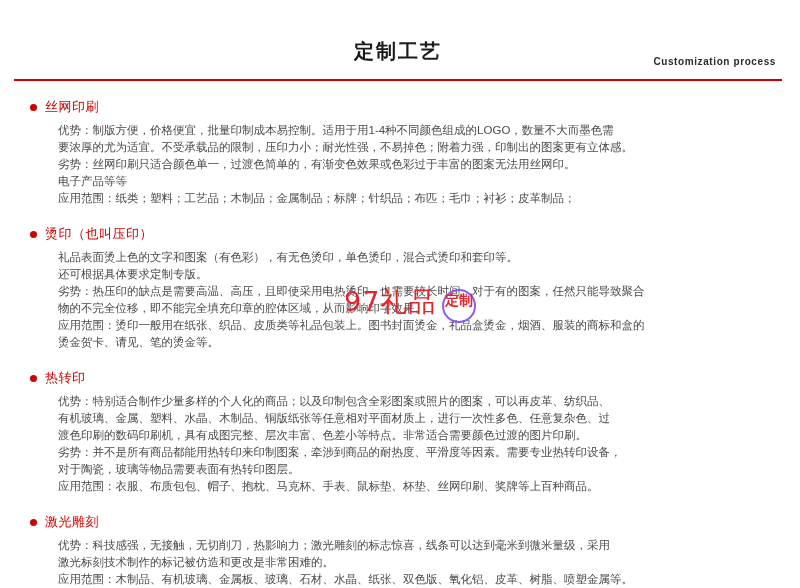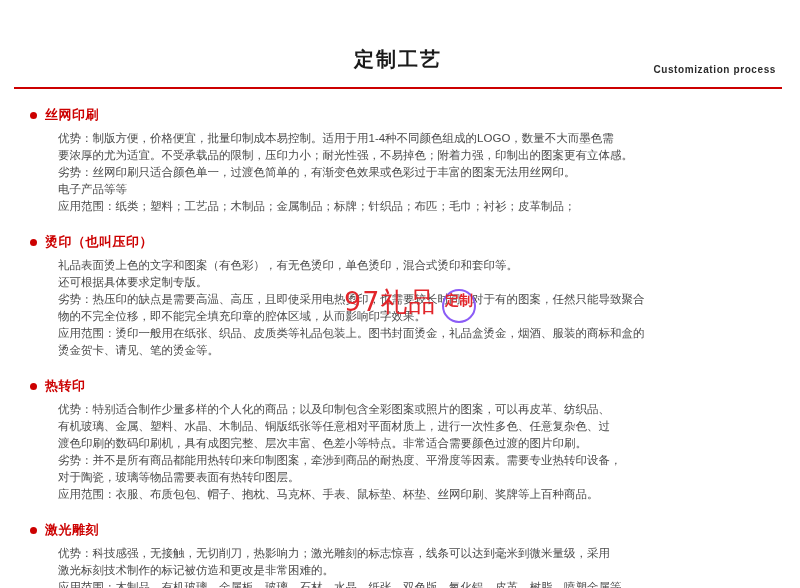--- a/index.html
+++ b/index.html
@@ -13,21 +13,21 @@
     font-family: "Liberation Sans", sans-serif;
     color: #3a3a3a;
     overflow: hidden;
     position: relative;
   }
   .page {
     position: relative;
     width: 796px;
     height: 588px;
     box-sizing: border-box;
-    padding: 16px 14px;
+    padding: 8px 14px;
   }
   
   .header {
     position: relative;
     height: 72px;
   }
   .header-title {
     position: absolute;
     top: 30px;
     left: 0;
@@ -69,21 +69,21 @@
     width: 7px;
     height: 7px;
     border-radius: 50%;
     background: #cc0000;
     display: inline-block;
     margin-right: 8px;
     flex: 0 0 auto;
   }
   .sec-title {
     font-size: 13px;
-    font-weight: bold;
+    font-weight: normal;
     color: #cc0000;
     letter-spacing: 0.5px;
   }
   .sec-body {
     padding-left: 44px;
     padding-right: 20px;
   }
   .line {
     font-size: 11.5px;
     line-height: 17px;

